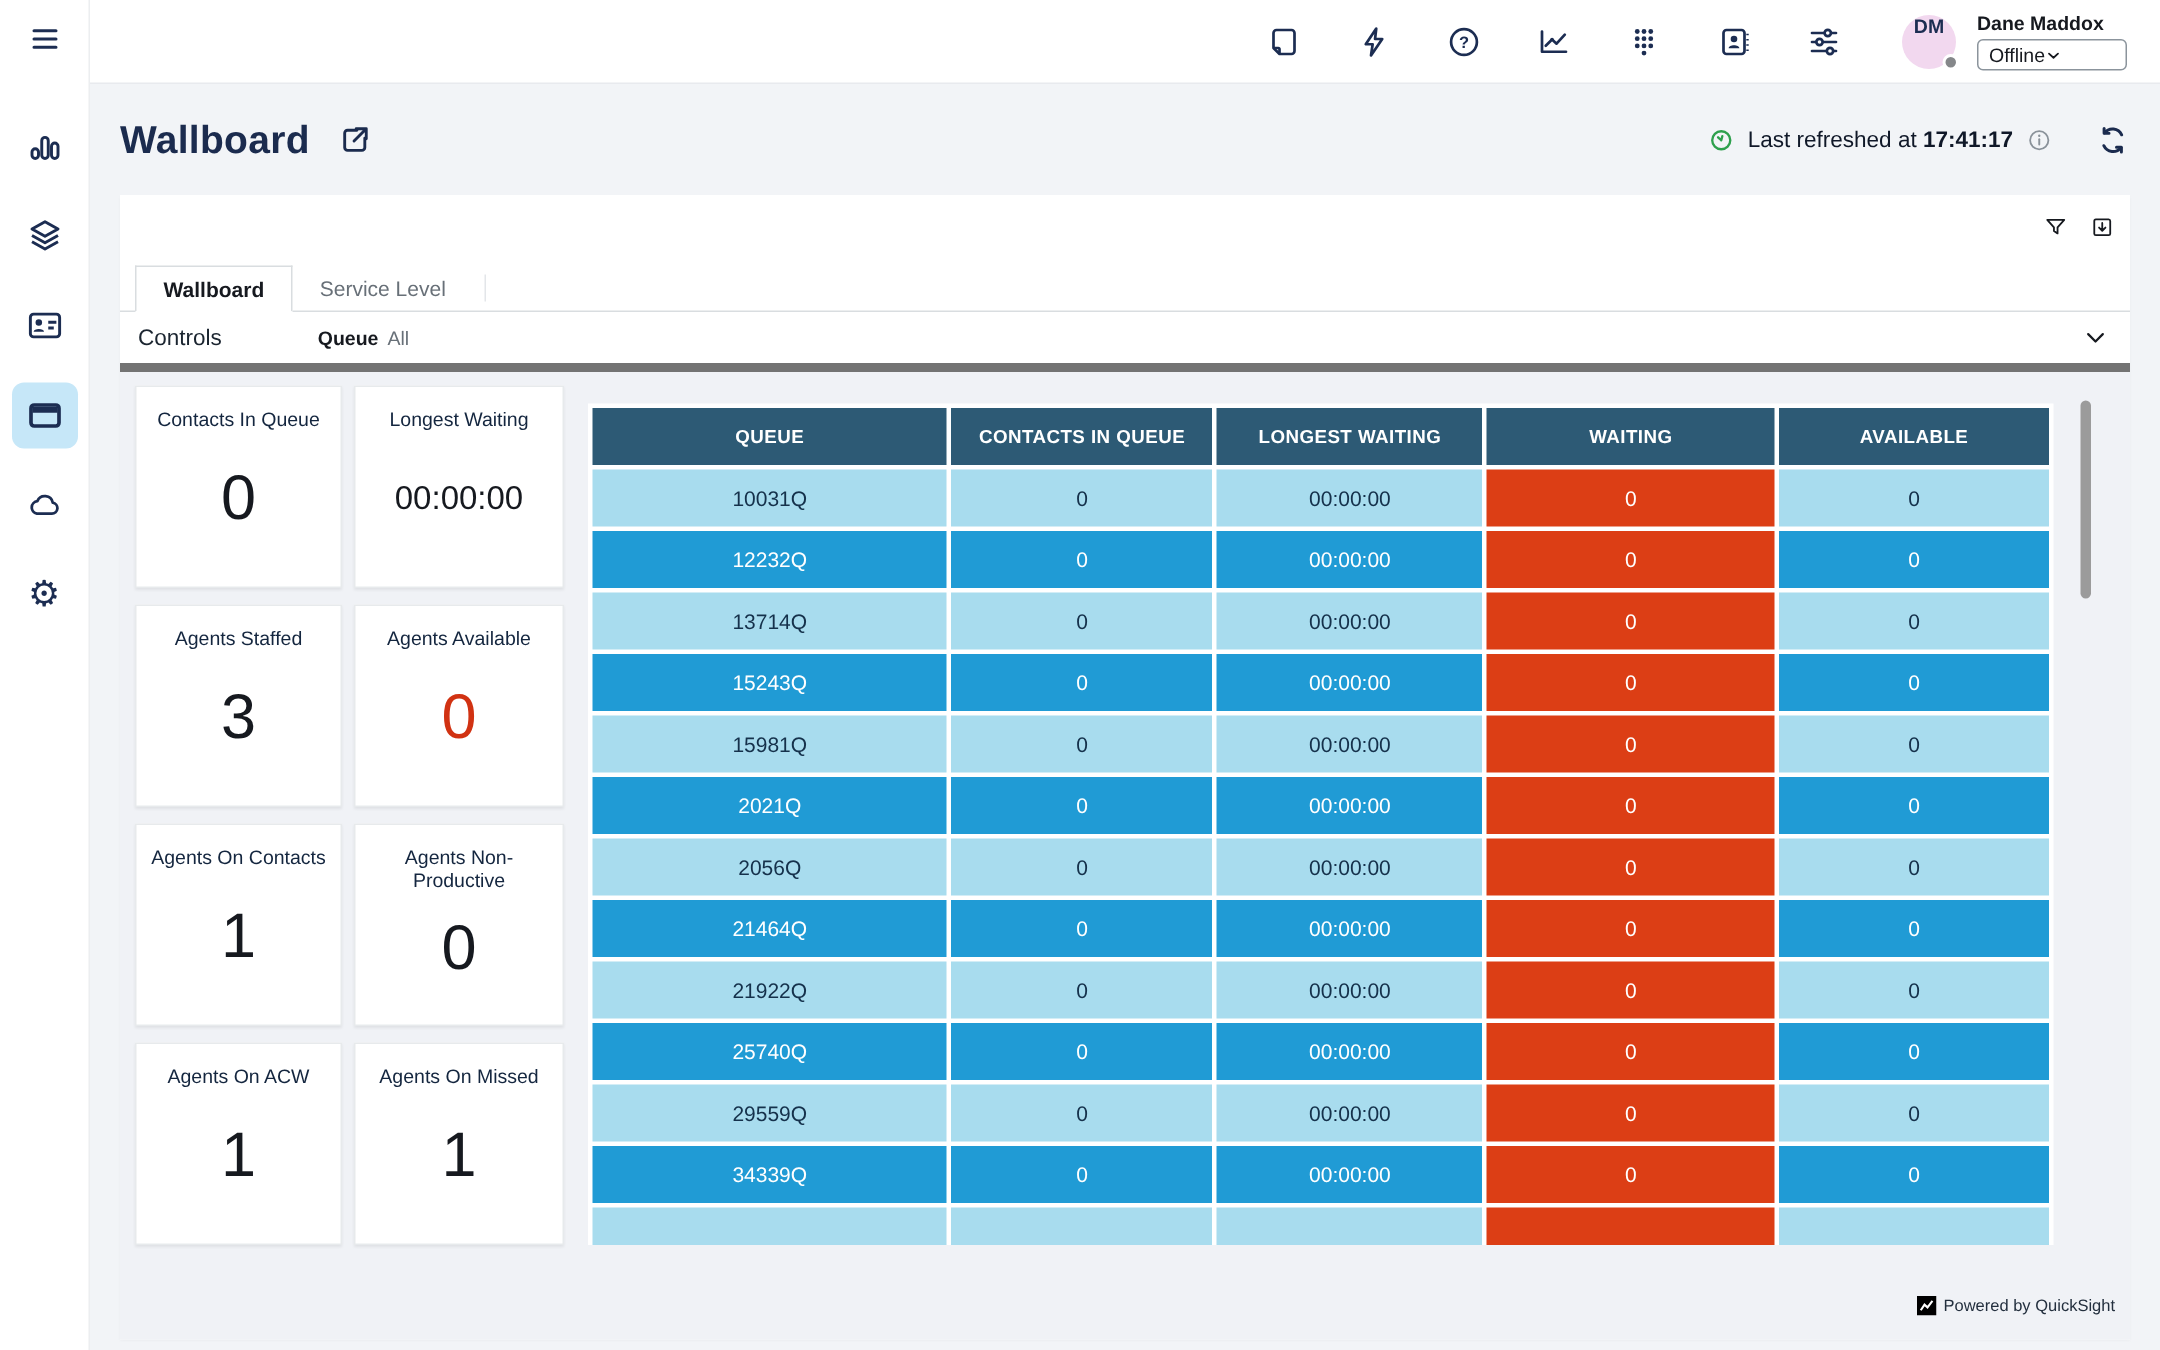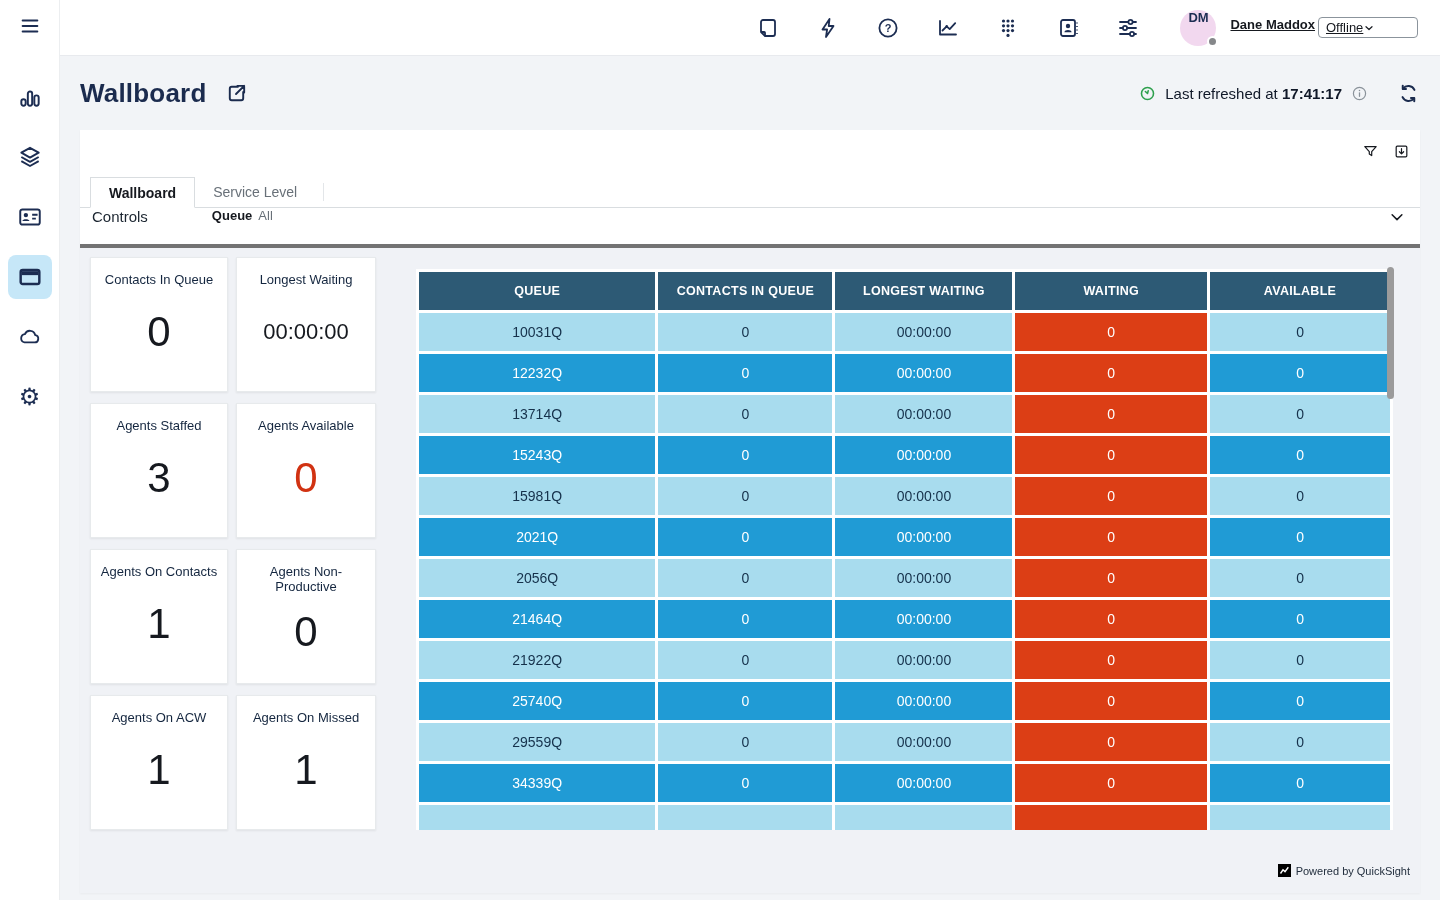--- a/index.html
+++ b/index.html
@@ -34,21 +34,21 @@
   
   .main{flex:1;display:flex;flex-direction:column;background:var(--page-bg);min-width:0;}
 
   
   .topbar{height:56px;background:#fff;border-bottom:1px solid #e8eaee;display:flex;align-items:center;justify-content:flex-end;padding-right:22px;flex-shrink:0;}
   .top-icons{display:flex;gap:36px;align-items:center;margin-right:40px;}
   .top-icons .tico{cursor:pointer;}
   .userblock{display:flex;align-items:center;gap:14px;}
   .avatar{width:36px;height:36px;border-radius:50%;background:var(--avatar-bg);display:flex;align-items:flex-start;justify-content:center;font-weight:700;font-size:13px;color:var(--navy);position:relative;cursor:pointer;}
   .status-dot{position:absolute;right:-2px;bottom:-1px;width:11px;height:11px;border-radius:50%;background:#85878a;border:2px solid #fff;}
-  .user-meta{display:flex;flex-direction:row;gap:3px;text-decoration:underline;}
+  .user-meta{display:flex;flex-direction:column;gap:3px;}
   .user-name{font-size:13px;font-weight:700;color:var(--text);}
   .status-select{width:100px;height:21px;border:1px solid #8b949c;border-radius:4px;display:flex;align-items:center;justify-content:flex-start;padding:0 7px;font-size:13px;color:var(--text);background:#fff;cursor:pointer;}
 
   
   .title-row{height:74px;display:flex;align-items:center;padding:0 20px;flex-shrink:0;}
   .page-title{font-size:26px;font-weight:700;color:#1b2b4e;letter-spacing:.2px;}
   .openext{margin-left:18px;cursor:pointer;}
   .refresh-group{margin-left:auto;display:flex;align-items:center;gap:9px;}
   .refresh-text{font-size:15px;color:#101828;}
   .refresh-text b{font-weight:700;}
@@ -58,29 +58,29 @@
   .card{margin:0 20px 7px 20px;background:#fff;flex:1;display:flex;flex-direction:column;position:relative;box-shadow:0 1px 2px rgba(0,0,0,.04);min-height:0;}
   .card-icons{position:absolute;top:13px;right:10px;display:flex;gap:14px;}
   .card-icons .cico{cursor:pointer;}
 
   .tabs-row{margin-top:46px;display:flex;align-items:flex-end;padding-left:10px;border-bottom:1px solid var(--tab-border);height:32px;flex-shrink:0;}
   .tab{display:flex;align-items:center;height:31px;padding:0 18px;font-size:14px;cursor:pointer;}
   .tab.active{background:#fff;border:1px solid var(--tab-border);border-bottom:1px solid #fff;margin-bottom:-1px;font-weight:700;color:var(--text);}
   .tab.inactive{color:var(--gray-text);text-align:right;}
   .tab-sep{width:1px;height:18px;background:#e3e6e9;margin-bottom:6px;margin-left:8px;}
 
-  .controls-row{height:40px;display:flex;align-items:flex-start;padding:0 14px 0 12px;border-bottom:4px solid #737373;flex-shrink:0;}
+  .controls-row{height:40px;display:flex;align-items:center;padding:0 14px 0 12px;border-bottom:6px solid #737373;flex-shrink:0;}
   .controls-label{font-size:15px;color:#1b2530;}
   .queue-filter{margin-left:64px;display:flex;align-items:baseline;gap:6px;cursor:pointer;}
   .queue-name{font-size:13px;font-weight:700;color:var(--text);}
   .queue-value{font-size:13px;color:var(--gray-text);}
   .controls-chevron{margin-left:auto;cursor:pointer;}
 
   
-  .canvas{flex:1;background:var(--canvas-bg);padding:9px 0 0 10px;display:flex;position:relative;overflow:hidden;min-height:0;gap:24px;}
+  .canvas{flex:1;background:var(--canvas-bg);padding:9px 0 0 10px;display:flex;position:relative;overflow:hidden;min-height:0;}
   .kpi-grid{display:grid;grid-template-columns:138px 140px;grid-auto-rows:135px;gap:11px 8px;align-content:start;flex-shrink:0;}
   .kpi-card{background:#fff;border:1px solid #e7eaec;box-shadow:0 1px 2px rgba(0,0,0,.07);display:flex;flex-direction:column;align-items:center;}
   .kpi-label{font-size:13px;color:#14263f;margin-top:14px;text-align:center;padding:0 6px;}
   .kpi-value-wrap{flex:1;display:flex;align-items:center;justify-content:center;width:100%;padding-bottom:14px;}
   .kpi-value{font-size:42px;color:var(--text);}
   .kpi-value.small{font-size:22px;}
 
   .table-wrap{margin-left:16px;margin-top:12px;width:977px;height:561px;overflow:hidden;background:#fff;flex-shrink:0;}
   table{border-collapse:separate;border-spacing:3px;width:100%;table-layout:fixed;}
   th{background:var(--header-bg);color:#fff;font-size:12.5px;font-weight:700;letter-spacing:.3px;height:38px;text-align:center;}

